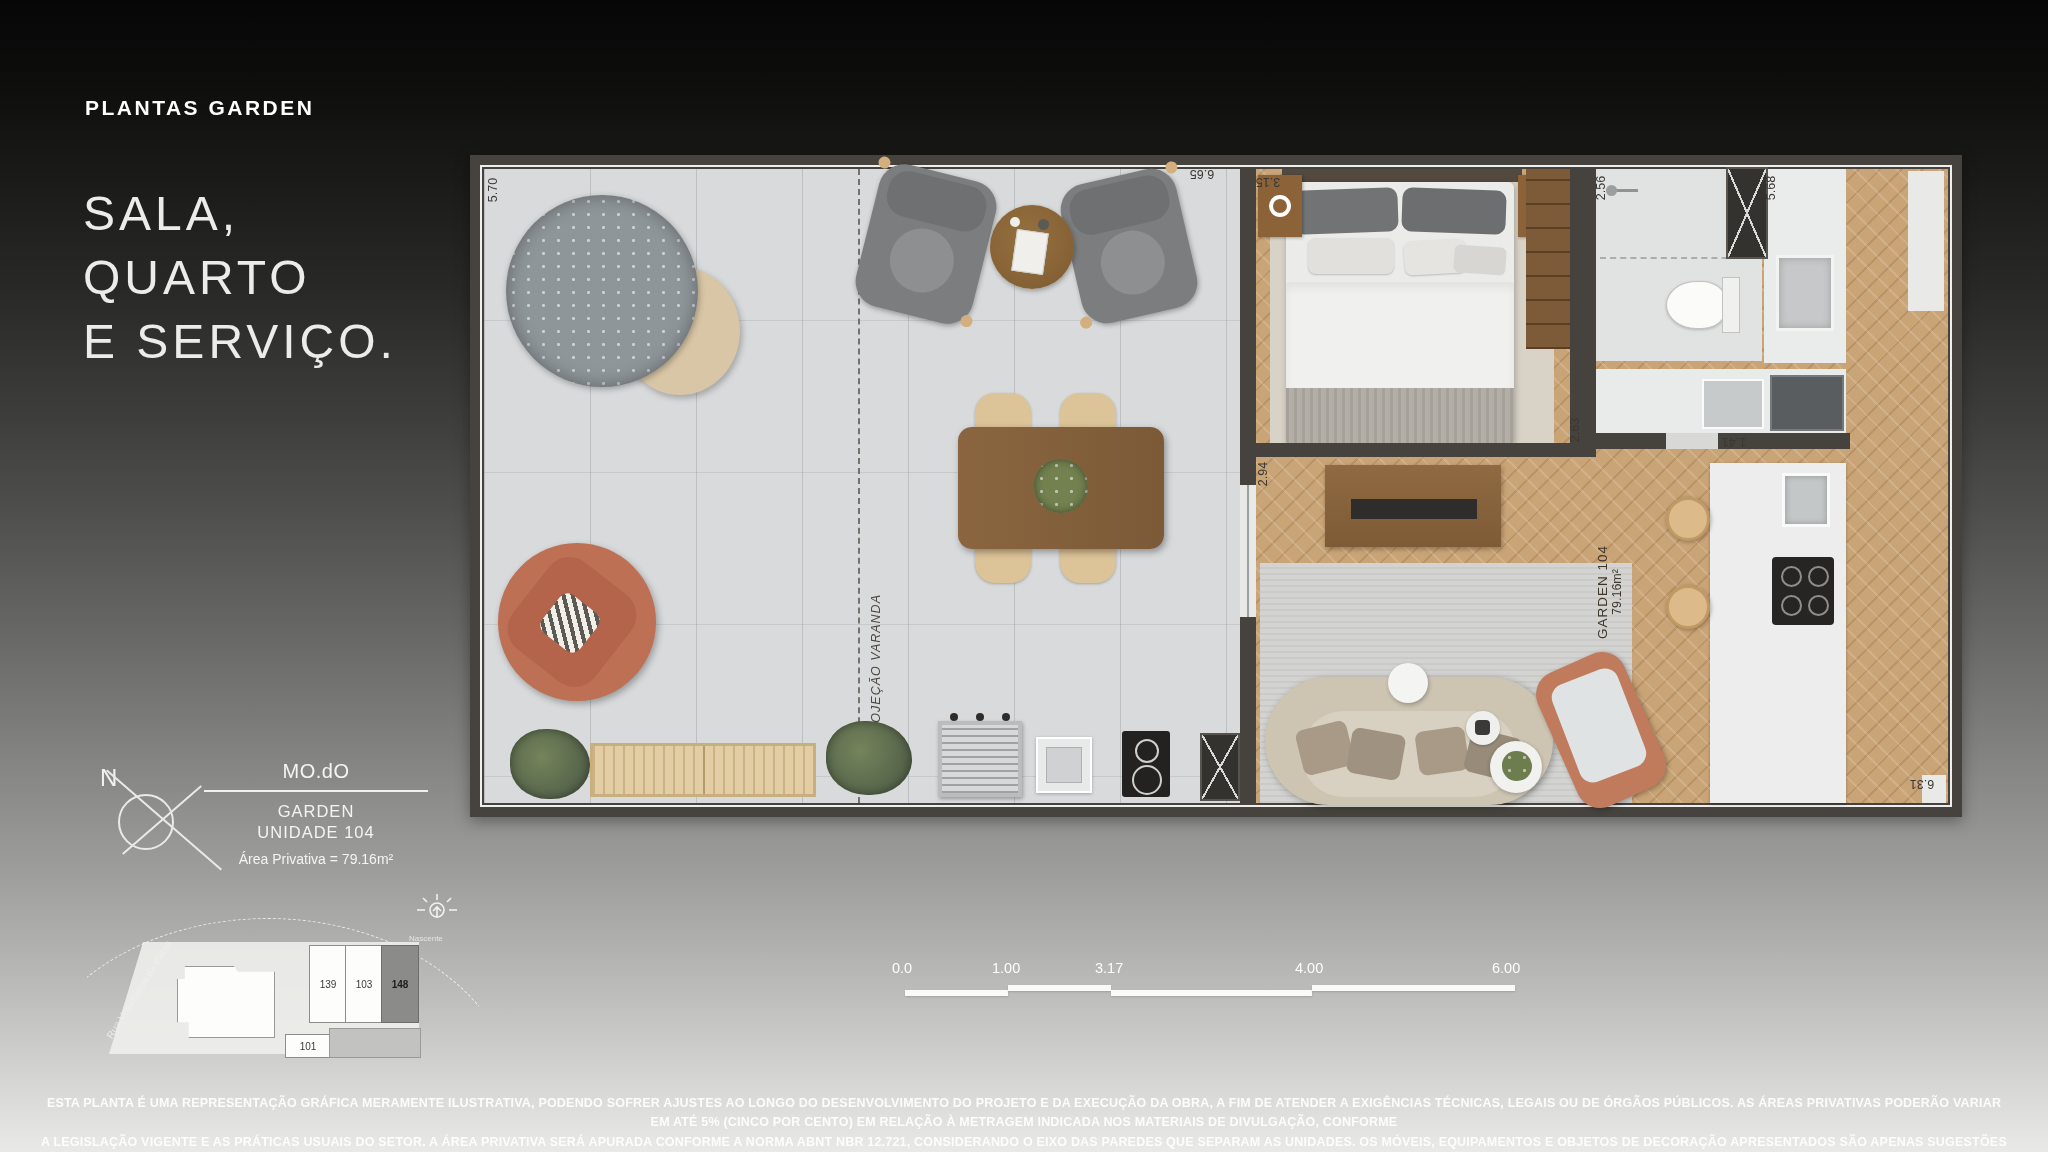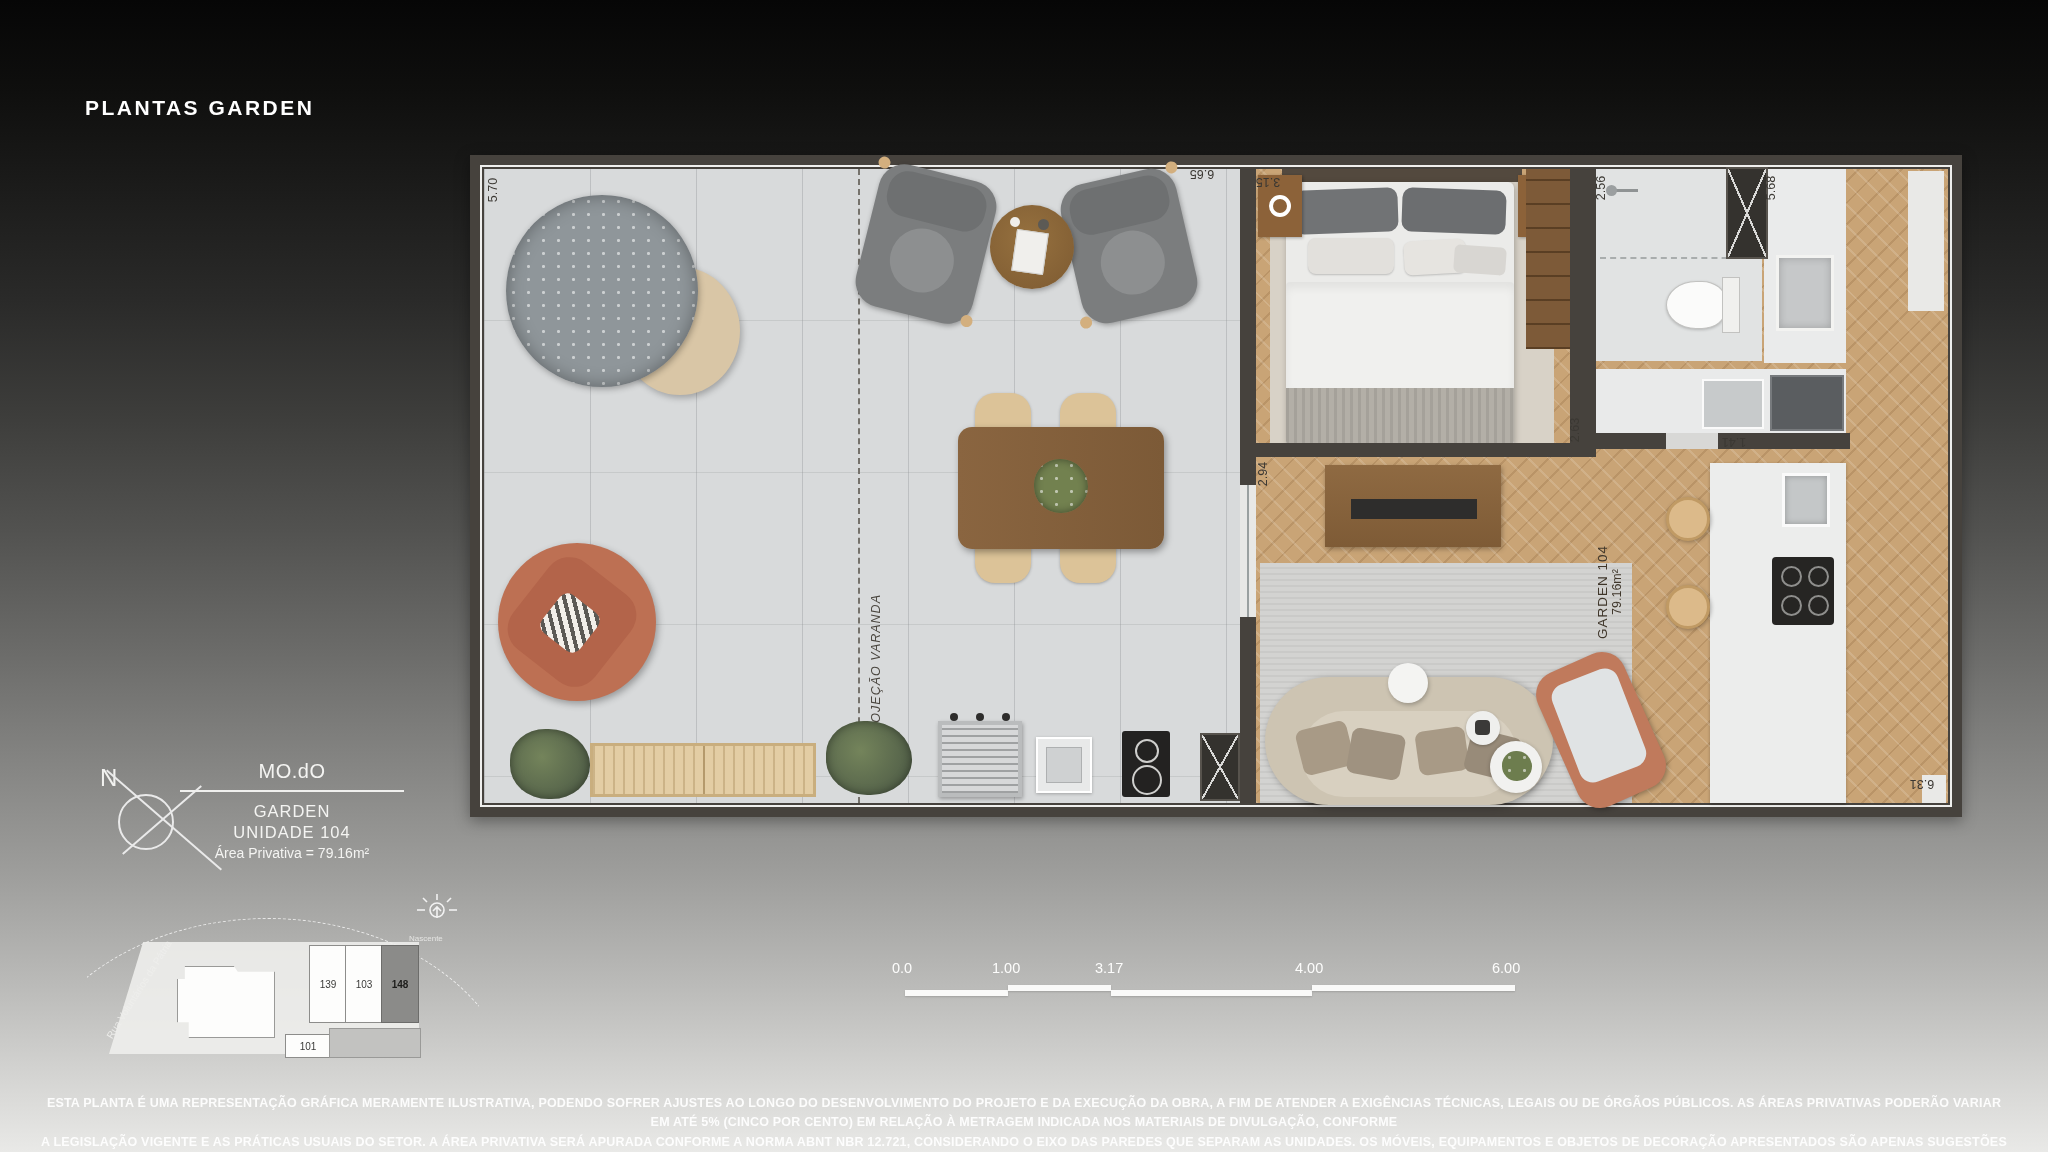--- a/index.html
+++ b/index.html
@@ -10,21 +10,21 @@
       #bcbcba 86%,#d6d6d4 94%,#e9e9e7 100%);}
   .abs{position:absolute;}
   
   .eyebrow{color:#fff;font-size:21px;font-weight:bold;letter-spacing:2.5px;}
   .headline{color:#ececea;font-size:48px;font-weight:300;letter-spacing:4px;line-height:64px;}
   .legend{color:#f2f2f0;}
   .brandblock{width:224px;text-align:center;color:#f4f4f2;}
   .brand{font-size:20px;letter-spacing:.5px;}
   .brandline{height:2px;background:#f0f0ee;margin:7px 0 9px 0;}
   .bldg{font-size:16.5px;letter-spacing:1px;line-height:21px;}
-  .areaTxt{font-size:14px;margin-top:2px;}
+  .areaTxt{font-size:14px;margin-top:8px;}
   
   .plan{left:470px;top:155px;width:1492px;height:662px;background:#46423d;box-shadow:0 4px 14px rgba(0,0,0,.35);}
   .plan-outline{inset:10px;border:2px solid #efefed;z-index:1;}
   .tile{background-color:#d8dadb;
     background-image:linear-gradient(90deg,rgba(120,125,128,.28) 1px,transparent 1px),
                      linear-gradient(0deg,rgba(120,125,128,.18) 1px,transparent 1px);
     background-size:106px 152px;}
   .wood{background-color:#c9a476;
     background-image:repeating-linear-gradient(45deg,rgba(255,255,255,.14) 0 2px,transparent 2px 15px),
                      repeating-linear-gradient(-45deg,rgba(115,75,35,.18) 0 2px,transparent 2px 15px);}
@@ -47,29 +47,34 @@
   .disc{color:rgba(255,255,255,.92);font-size:12.5px;line-height:1.55;text-align:center;font-weight:600;letter-spacing:.2px;}
   
   .siteTxt{color:#f2f2f0;}
 </style>
 </head>
 <body>
 
 <div id="canvas">
 
   <div class="abs eyebrow" style="left:85px;top:96px;">PLANTAS GARDEN</div>
+  <div class="abs headline" style="left:83px;top:182px;">
+    <div>SALA,</div>
+    <div>QUARTO</div>
+    <div>E SERVIÇO.</div>
+  </div>
 
   <div class="abs legend" style="left:92px;top:760px;width:140px;height:110px;">
     <div class="abs" style="left:8px;top:4px;font-size:24px;">N</div>
     <div class="abs" style="left:26px;top:34px;width:52px;height:52px;border:2px solid #eaeaea;border-radius:50%;"></div>
     <div class="abs" style="left:-4px;top:59px;width:152px;height:2px;background:#eaeaea;transform:rotate(41deg);"></div>
     <div class="abs" style="left:18px;top:59px;width:104px;height:2px;background:#eaeaea;transform:rotate(-41deg);"></div>
   </div>
 
-  <div class="abs brandblock" style="left:180px;top:760px;">
+  <div class="abs brandblock" style="left:204px;top:760px;">
     <div class="brand">MO.dO</div>
     <div class="brandline"></div>
     <div class="bldg">GARDEN</div>
     <div class="bldg">UNIDADE 104</div>
     <div class="areaTxt">Área Privativa = 79.16m²</div>
   </div>
 
   <div class="abs" style="left:87px;top:888px;width:392px;height:198px;overflow:hidden;">
     <div class="abs" style="left:-70px;top:30px;width:500px;height:380px;border:1.5px dashed rgba(255,255,255,.75);border-radius:50%;"></div>
     <svg class="abs" style="left:328px;top:2px;" width="44" height="46" viewBox="0 0 44 46">

